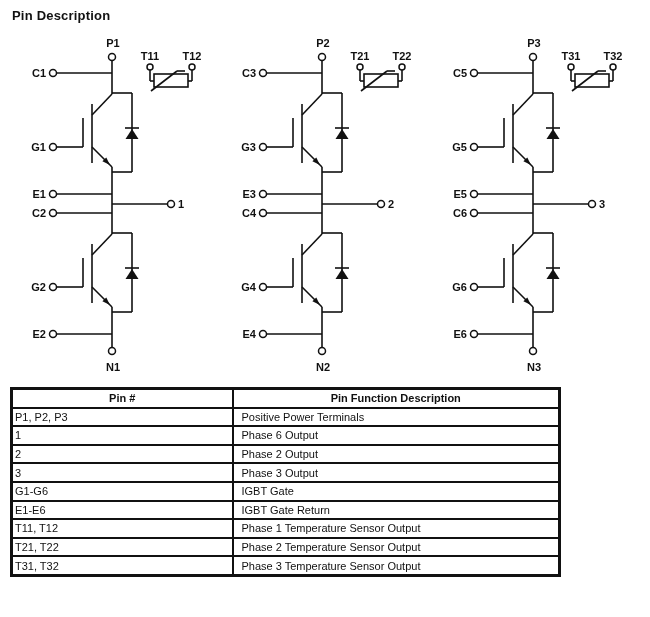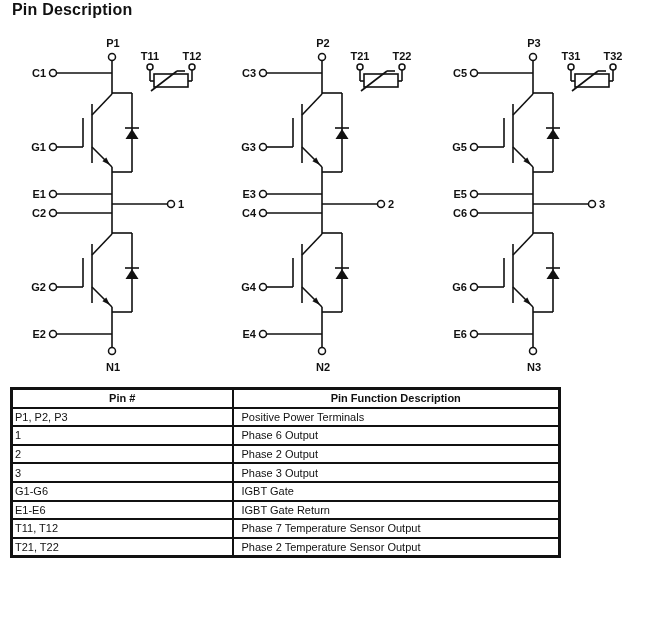--- a/index.html
+++ b/index.html
@@ -11,22 +11,22 @@
     height: 617px;
     position: relative;
     background: #ffffff;
     font-family: "Liberation Sans", sans-serif;
     color: #111111;
     overflow: hidden;
   }
   .page-title {
     position: absolute;
     left: 12px;
-    top: 1px;
-    font-size: 16px;
+    top: 8px;
+    font-size: 13px;
     font-weight: bold;
     letter-spacing: 0.2px;
   }
   #schematic-svg {
     position: absolute;
     left: 0;
     top: 0;
   }
   .pin-table-wrap {
     position: absolute;
@@ -285,21 +285,25 @@
         <tr>
           <td class="c-pin">G1-G6</td>
           <td class="c-desc">IGBT Gate</td>
         </tr>
         <tr>
           <td class="c-pin">E1-E6</td>
           <td class="c-desc">IGBT Gate Return</td>
         </tr>
         <tr>
           <td class="c-pin">T11, T12</td>
-          <td class="c-desc">Phase 7 Temperature Sensor Output</td>
+          <td class="c-desc">Phase 1 Temperature Sensor Output</td>
         </tr>
         <tr>
           <td class="c-pin">T21, T22</td>
           <td class="c-desc">Phase 2 Temperature Sensor Output</td>
+        </tr>
+        <tr>
+          <td class="c-pin">T31, T32</td>
+          <td class="c-desc">Phase 3 Temperature Sensor Output</td>
         </tr>
       </tbody>
   </table>
 </div>
 
 </body></html>

